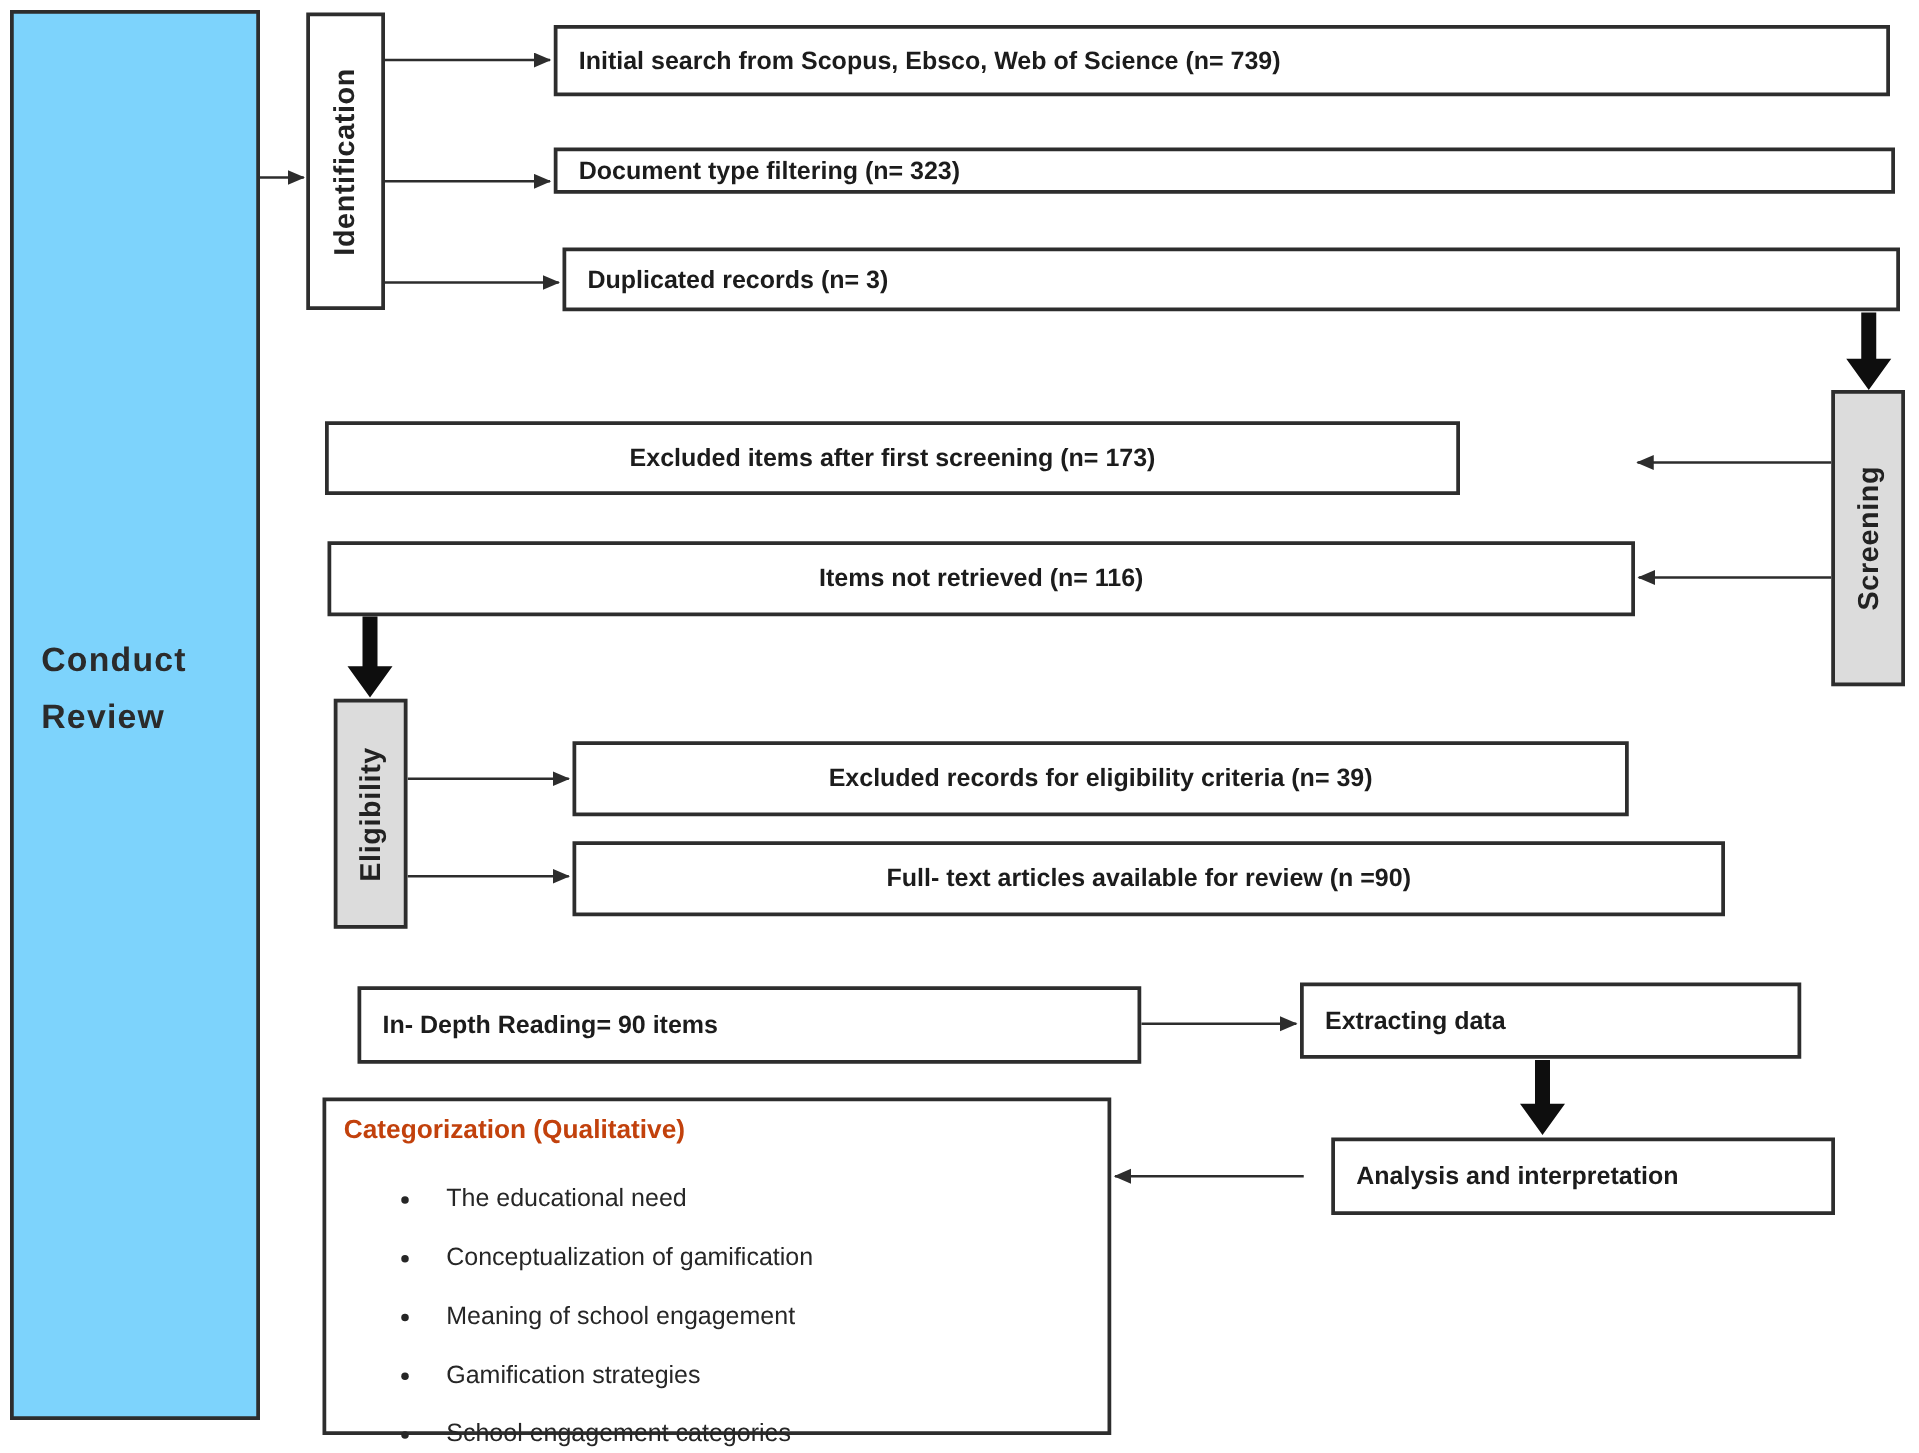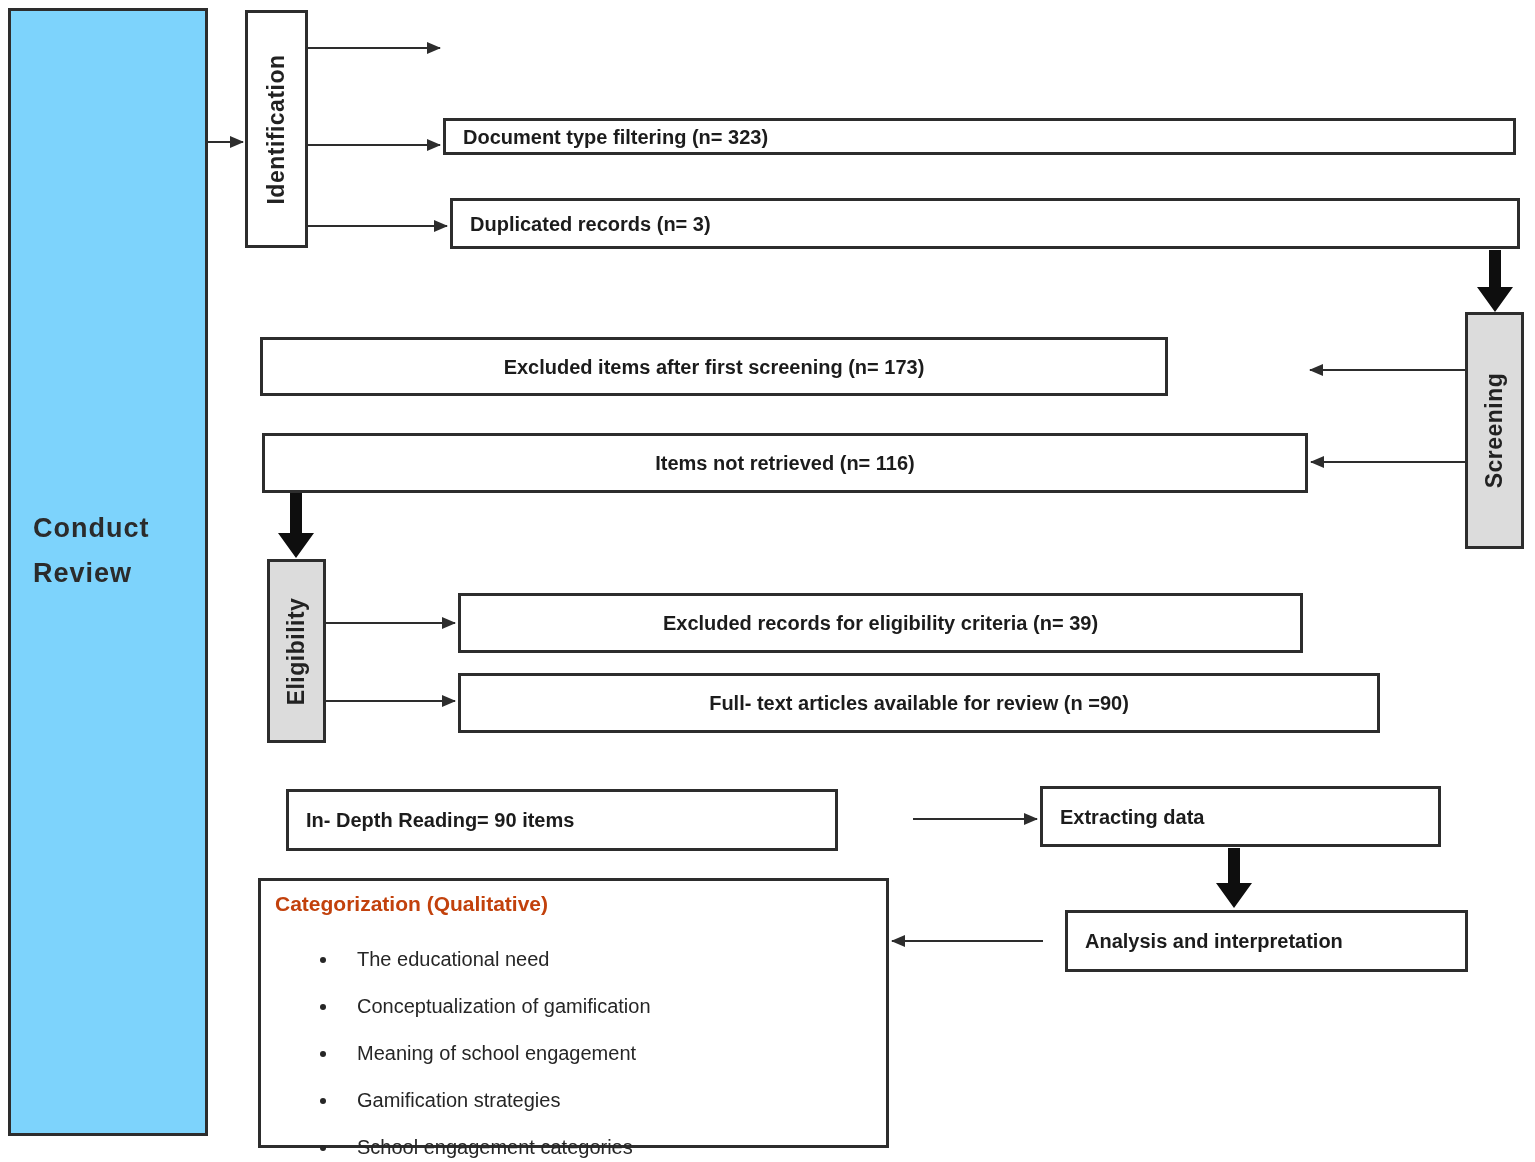--- a/index.html
+++ b/index.html
@@ -138,30 +138,31 @@
   <div class="stage-label white" style="left:245px; top:10px; width:63px; height:238px;">
     <span>Identification</span>
   </div>
   <div class="stage-label gray" style="left:1465px; top:312px; width:59px; height:237px;">
     <span>Screening</span>
   </div>
   <div class="stage-label gray" style="left:267px; top:559px; width:59px; height:184px;">
     <span>Eligibility</span>
   </div>
 
+  <div class="box left-text" style="left:443px; top:20px; width:1069px; height:57px;">Initial search from Scopus, Ebsco, Web of Science (n= 739)</div>
   <div class="box left-text" style="left:443px; top:118px; width:1073px; height:37px;">Document type filtering (n= 323)</div>
   <div class="box left-text" style="left:450px; top:198px; width:1070px; height:51px;">Duplicated records (n= 3)</div>
 
   <div class="box center-text" style="left:260px; top:337px; width:908px; height:59px;">Excluded items after first screening (n= 173)</div>
   <div class="box center-text" style="left:262px; top:433px; width:1046px; height:60px;">Items not retrieved (n= 116)</div>
 
   <div class="box center-text" style="left:458px; top:593px; width:845px; height:60px;">Excluded records for eligibility criteria (n= 39)</div>
   <div class="box center-text" style="left:458px; top:673px; width:922px; height:60px;">Full- text articles available for review (n =90)</div>
 
-  <div class="box left-text" style="left:286px; top:789px; width:552px; height:62px;">In- Depth Reading= 90 items</div>
+  <div class="box left-text" style="left:286px; top:789px; width:627px; height:62px;">In- Depth Reading= 90 items</div>
   <div class="box left-text" style="left:1040px; top:786px; width:401px; height:61px;">Extracting data</div>
   <div class="box left-text" style="left:1065px; top:910px; width:403px; height:62px;">Analysis and interpretation</div>
 
   <div class="categorization">
     <div class="cat-title">Categorization (Qualitative)</div>
     <ul>
       <li>The educational need</li>
       <li>Conceptualization of gamification</li>
       <li>Meaning of school engagement</li>
       <li>Gamification strategies</li>

